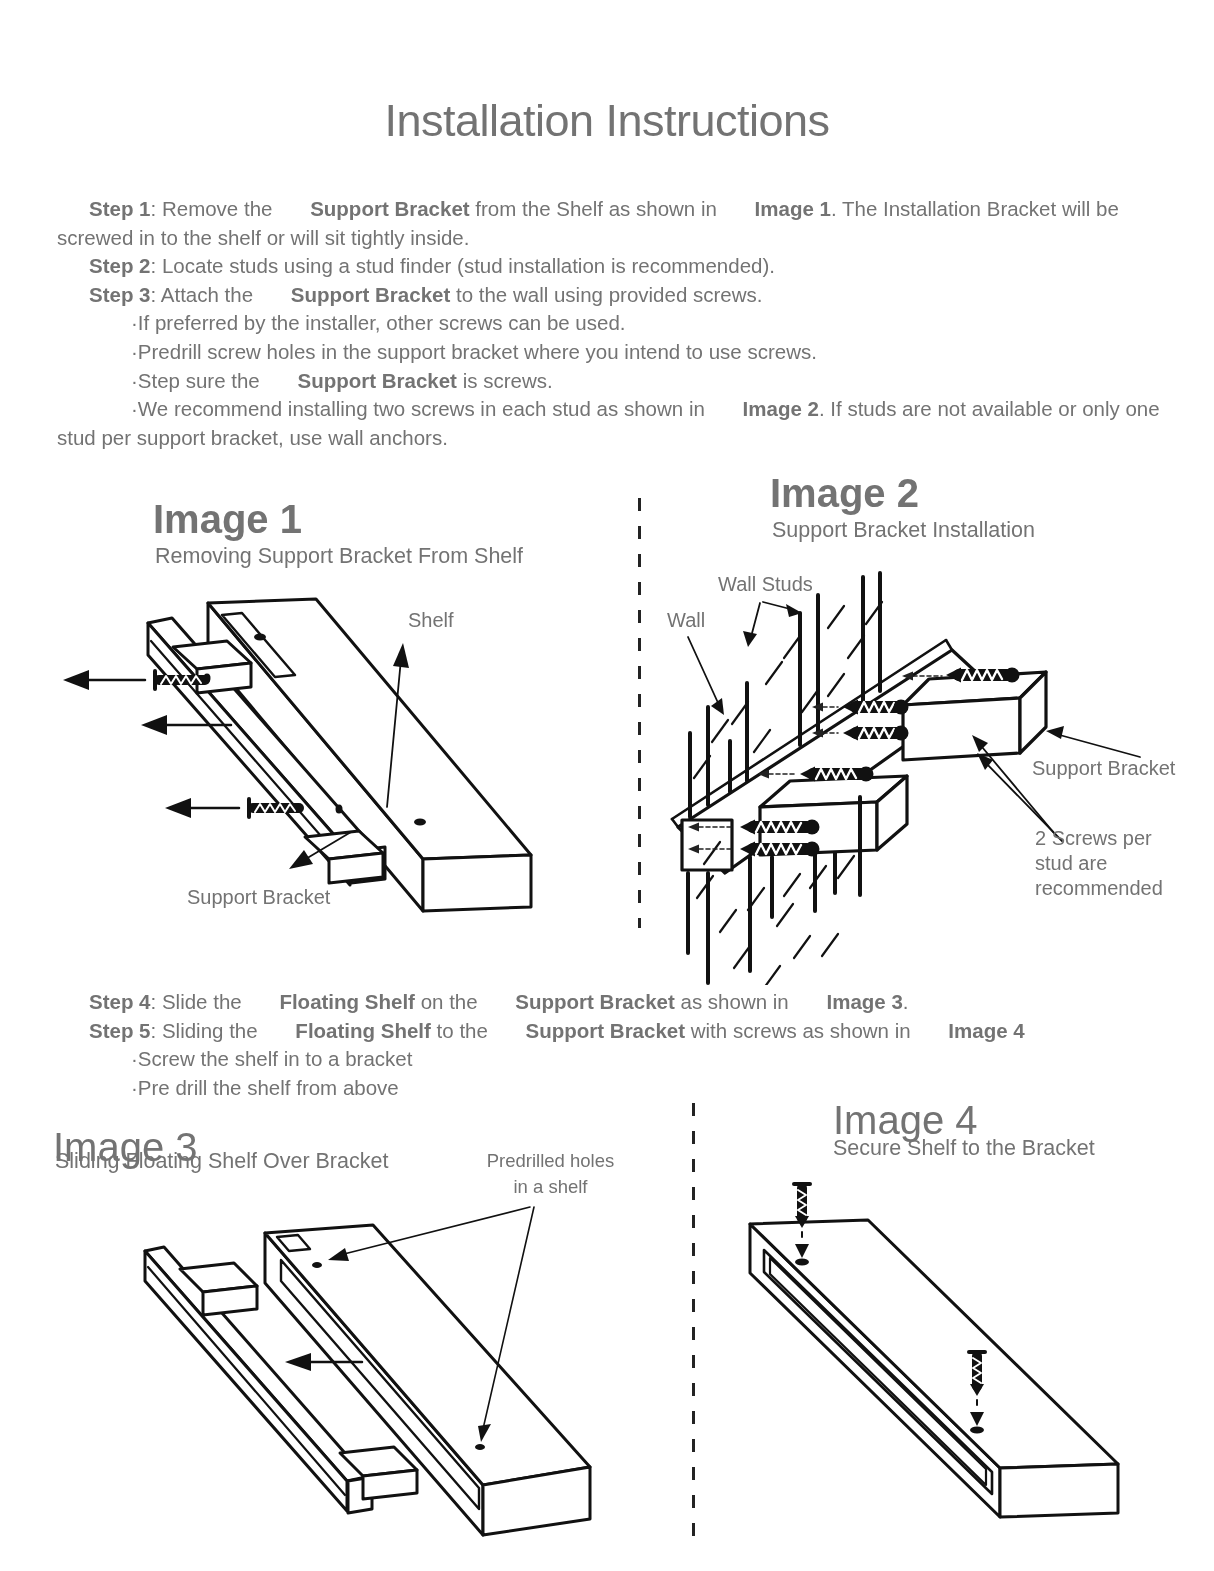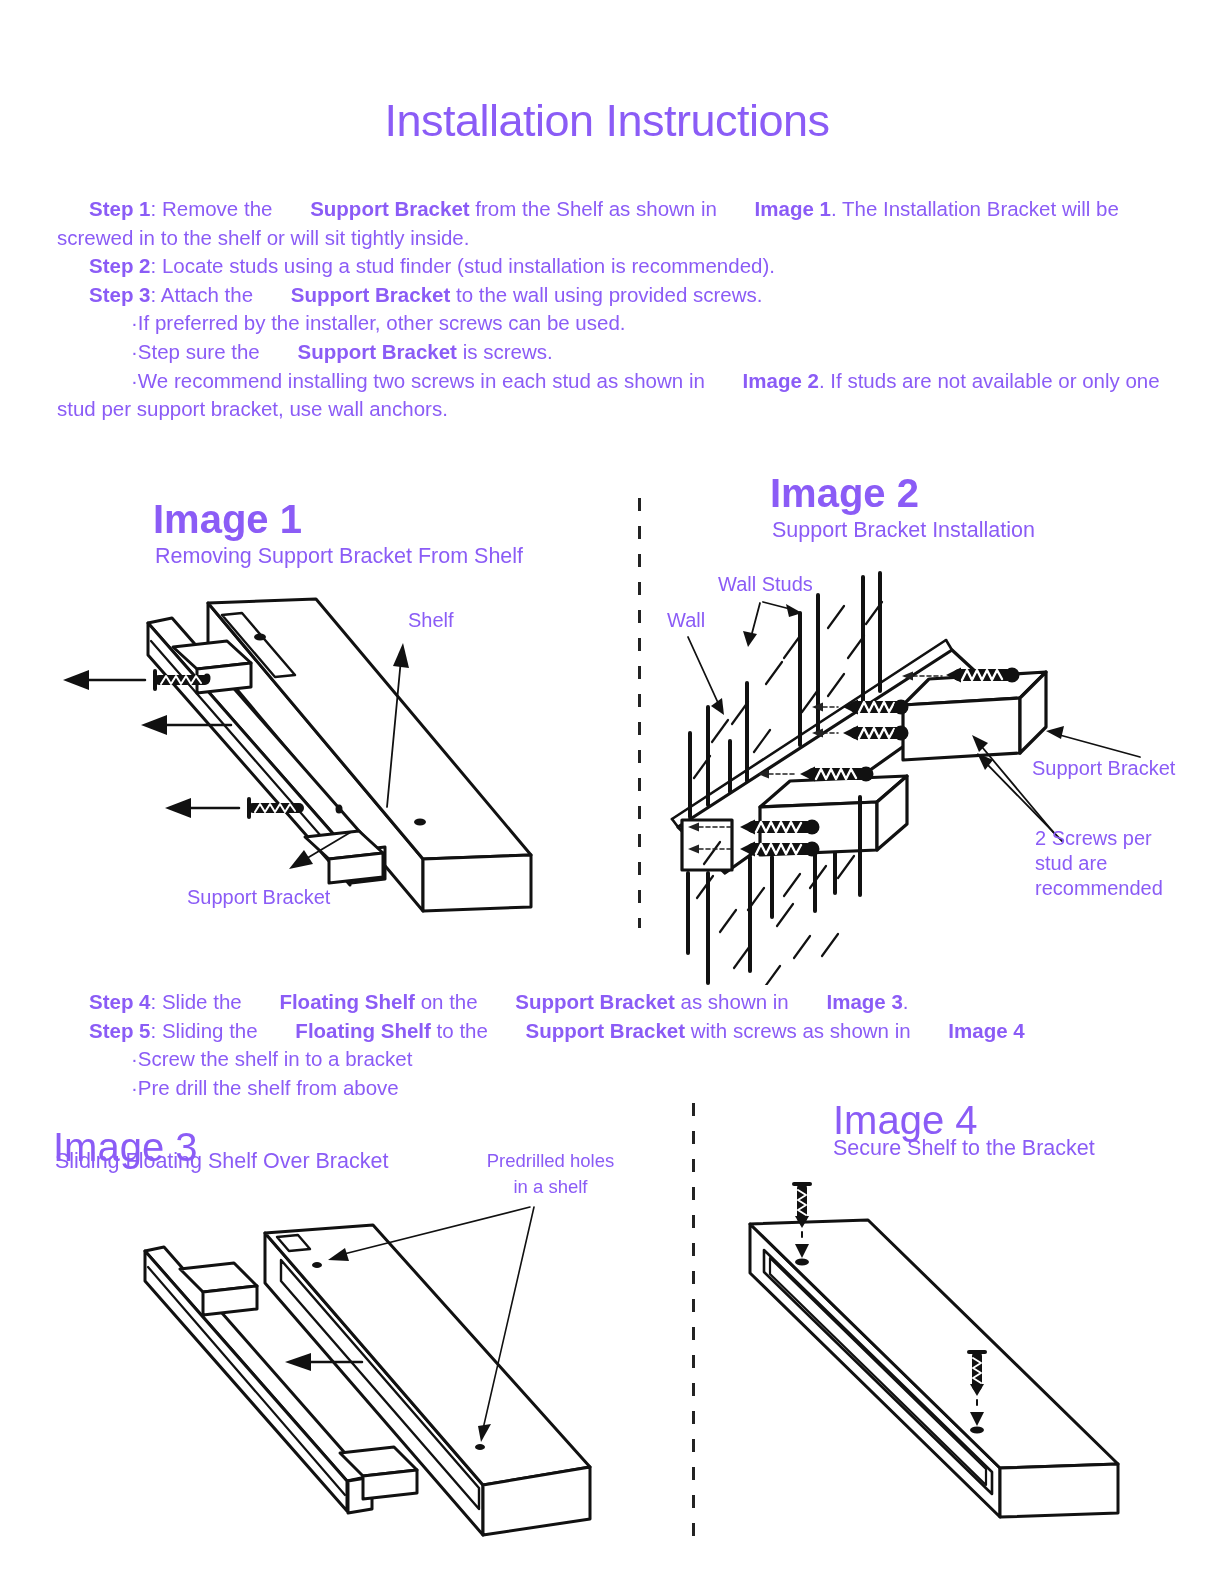--- a/index.html
+++ b/index.html
@@ -1,18 +1,18 @@
 <!DOCTYPE html>
 <html><head>
 <meta charset="utf-8">
 <style>
   html,body{margin:0;padding:0;background:#fff;}
   .page{
     position:relative;width:1214px;height:1571px;background:#ffffff;
-    font-family:"Liberation Sans", sans-serif;color:#8b5cf6;overflow:hidden;
+    font-family:"Liberation Sans", sans-serif;color:#737373;overflow:hidden;
   }
   .abs{position:absolute;}
   h1.title{
     position:absolute;top:95px;left:0;right:0;margin:0;text-align:center;
     font-size:45px;font-weight:400;letter-spacing:-0.5px;
   }
   .steps{position:absolute;left:57px;width:1105px;font-size:20.5px;line-height:28.6px;}
   .steps p{margin:0;}
   .steps p.indent{text-indent:74px;}
   .b{font-weight:700;margin-left:32px;}
@@ -38,20 +38,21 @@
 
 <div class="page">
 
   <h1 class="title">Installation Instructions</h1>
 
   <div class="steps" id="steps1">
     <p><span class="b">Step 1</span><span>: Remove the </span><span class="b">Support Bracket</span><span> from the Shelf as shown in </span><span class="b">Image 1</span><span>. The Installation Bracket will be screwed in to the shelf or will sit tightly inside.</span></p>
     <p><span class="b">Step 2</span><span>: Locate studs using a stud finder (stud installation is recommended).</span></p>
     <p><span class="b">Step 3</span><span>: Attach the </span><span class="b">Support Bracket</span><span> to the wall using provided screws.</span></p>
     <p class="indent"><span>·If preferred by the installer, other screws can be used.</span></p>
+    <p class="indent"><span>·Predrill screw holes in the support bracket where you intend to use screws.</span></p>
     <p class="indent"><span>·Step sure the </span><span class="b">Support Bracket</span><span> is screws.</span></p>
     <p class="indent"><span>·We recommend installing two screws in each stud as shown in </span><span class="b">Image 2</span><span>. If studs are not available or only one stud per support bracket, use wall anchors.</span></p>
   </div>
 
   <div class="row" id="row1">
 
     <h2 class="fig-title bold" style="left:153px;top:38px;">Image 1</h2>
     <div class="fig-caption" style="left:155px;top:84px;">Removing Support Bracket From Shelf</div>
 
     <svg class="abs" style="left:55px;top:125px;" width="580" height="400" viewBox="0 0 580 400">

